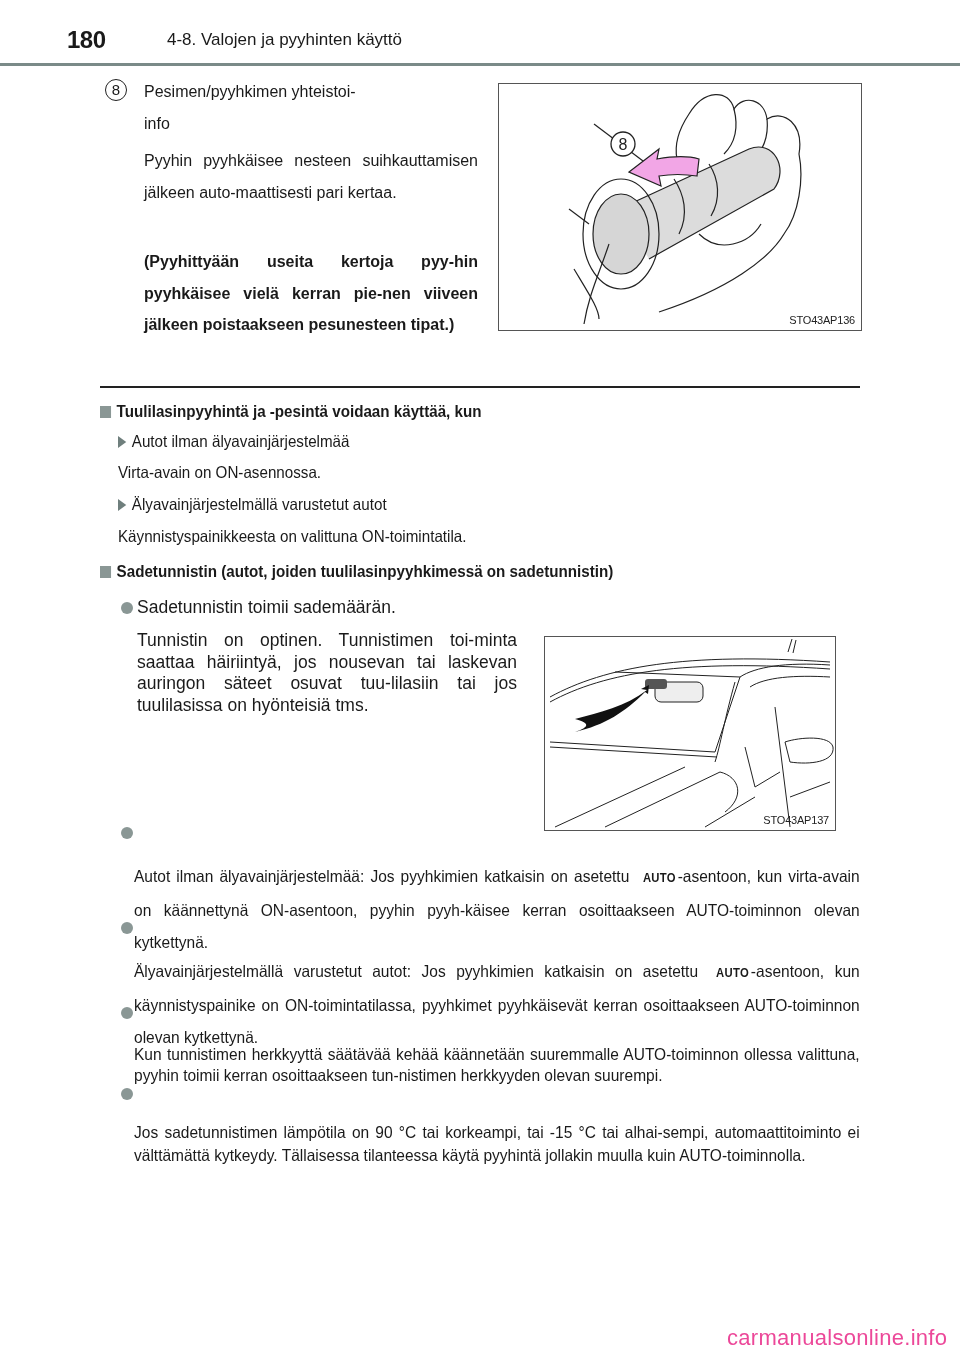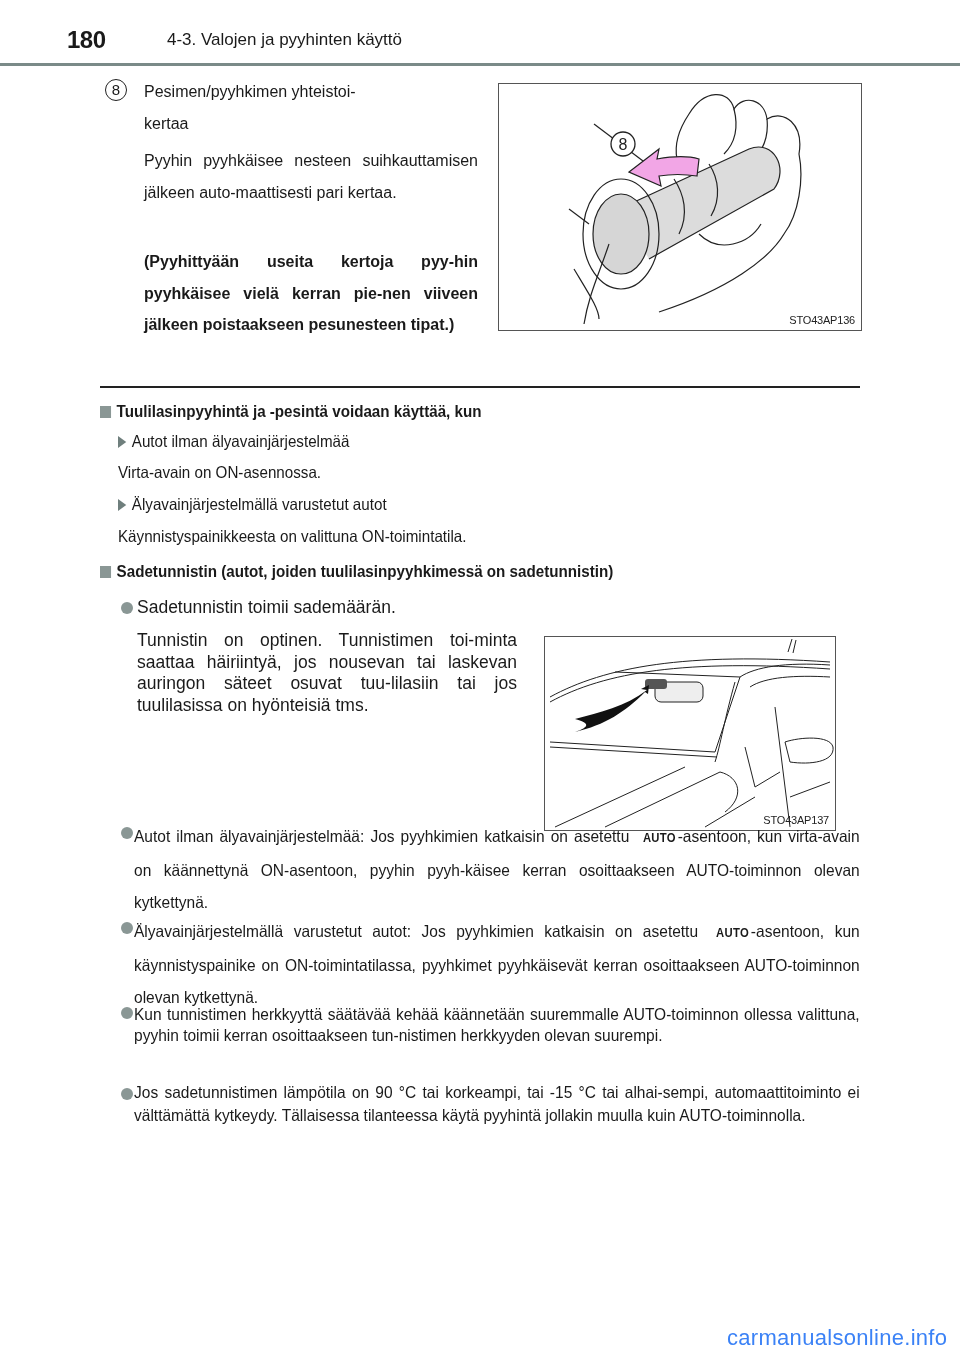--- a/index.html
+++ b/index.html
@@ -26,39 +26,39 @@
   .sq { width: 12px; height: 12px; background: #8a9795; margin-right: 6px; display: inline-block; }
   .tri-line { left: 118px; font-size: 16.5px; display: flex; align-items: center; transform: scaleX(0.92); transform-origin: left; white-space: nowrap; }
   .tri { width: 0; height: 0; border-top: 6px solid transparent; border-bottom: 6px solid transparent; border-left: 9px solid #6f7f7d; margin-right: 6px; display: inline-block; }
   .plain-line { left: 118px; font-size: 16.5px; transform: scaleX(0.92); transform-origin: left; white-space: nowrap; }
 
   .dot { width: 12px; height: 12px; border-radius: 50%; background: #8a9795; display: inline-block; }
   .bullet-dot { left: 121px; }
   .rs-line1 { left: 137px; top: 597px; font-size: 17.5px; }
   .rs-para { left: 137px; top: 630px; width: 380px; font-size: 17.5px; line-height: 21.5px; text-align: justify; text-align-last: left; }
 
-  .long-para { left: 134px; width: 726px; font-size: 16.5px; text-align: justify; text-align-last: left; }
+  .long-para { left: 134px; width: 726px; font-size: 16.5px; text-align: justify; text-align-last: left; margin-top: 40px; }
   .long-para .inner { transform: scaleX(0.94); transform-origin: left; width: 772px; }
   .auto-badge { font-weight: bold; font-size: 12px; letter-spacing: 0.3px; margin-left: 8px; margin-right: 2px; }
 
-  .watermark { left: 727px; top: 1325px; font-size: 22px; color: #3b82f6; letter-spacing: 0.3px; }
+  .watermark { left: 727px; top: 1325px; font-size: 22px; color: #ec4899; letter-spacing: 0.3px; }
 </style>
 </head>
 <body>
 
 <div class="abs page-number">180</div>
-<div class="abs section-title">4-3. Valojen ja pyyhinten käyttö</div>
+<div class="abs section-title">4-8. Valojen ja pyyhinten käyttö</div>
 <div class="abs header-rule"></div>
 
 <div class="abs circ-num">8</div>
 <div class="abs p-block" style="top:76px;">
   <div style="display:flex;justify-content:space-between;">
     <span>Pesimen/pyyhkimen yhteistoi-</span>
   </div>
-  <div>kertaa</div>
+  <div>info</div>
 </div>
 <div class="abs p-block" style="top:145px;">Pyyhin pyyhkäisee nesteen suihkauttamisen jälkeen auto-maattisesti pari kertaa.</div>
 <div class="abs p-block" style="top:246px;font-weight:bold;">(Pyyhittyään useita kertoja pyy-hin pyyhkäisee vielä kerran pie-nen viiveen jälkeen poistaakseen pesunesteen tipat.)</div>
 
 <div class="abs fig" style="left:498px; top:83px; width:362px; height:246px;">
   <svg width="362" height="246" viewBox="0 0 362 246">
     <g fill="none" stroke="#222" stroke-width="1.2">
 
       <path d="M190 30 C205 5, 230 5, 235 25 C245 10, 265 15, 268 35 C285 25, 305 40, 300 70 C305 95, 300 130, 285 150 C270 175, 230 205, 160 228"></path>
       <path d="M190 30 C180 45, 175 60, 178 75"></path>

